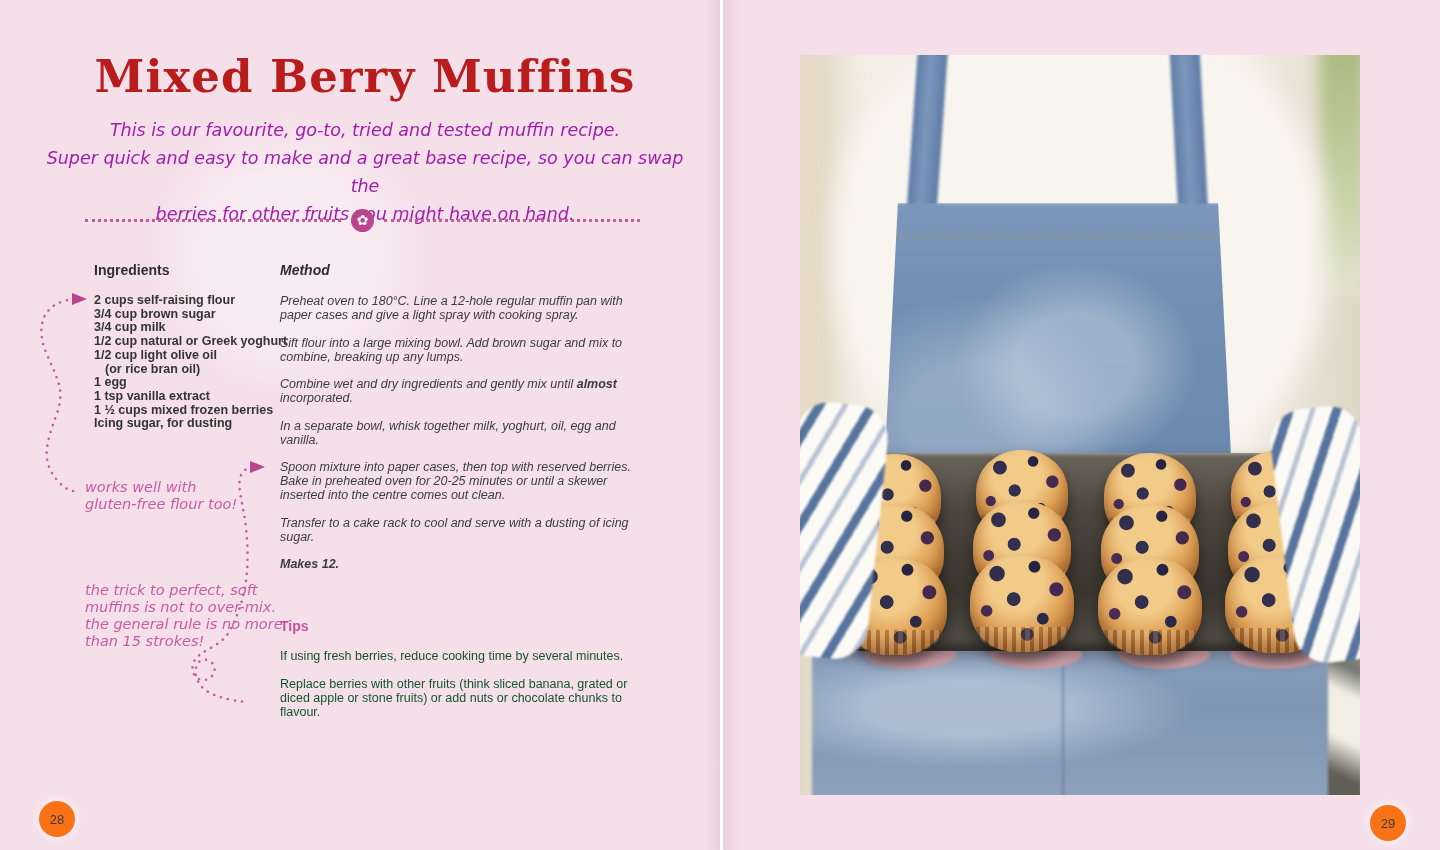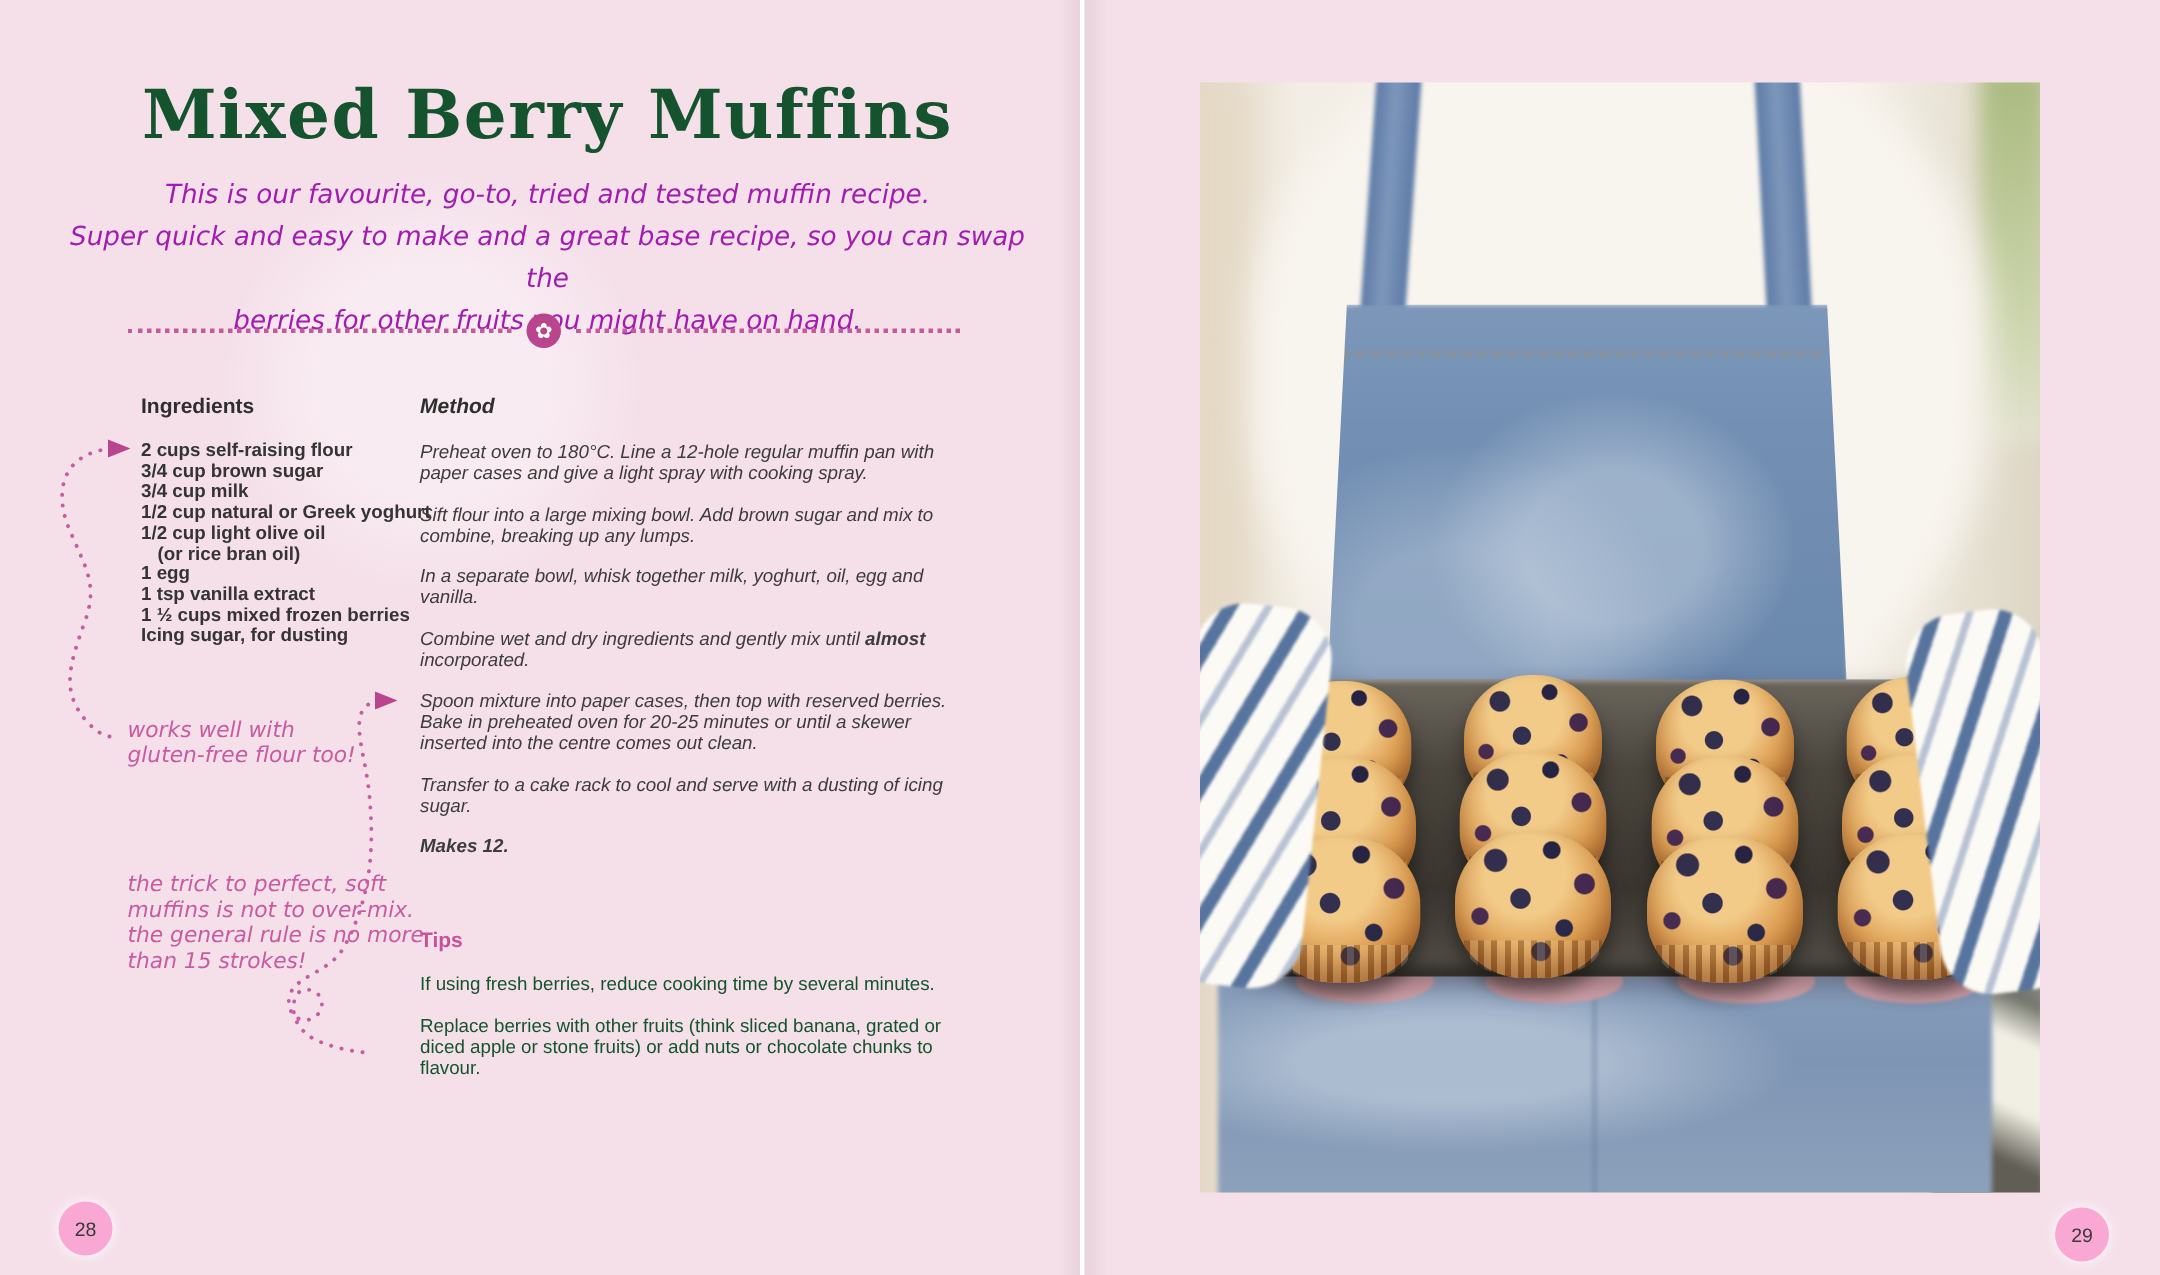--- a/index.html
+++ b/index.html
@@ -12,21 +12,21 @@
       #f5e0e9;
     position:relative; color:#3d3c3c;
   }
   .gutter-shadow{ position:absolute; left:705px; top:0; width:34px; height:850px;
     background:linear-gradient(90deg, transparent, rgba(120,80,100,.10) 45%, rgba(120,80,100,.10) 55%, transparent); }
   .gutter-line{ position:absolute; left:720px; top:0; width:3px; height:850px; background:#ffffff; }
 
   
   .left-page{ position:absolute; left:0; top:0; width:722px; height:850px; }
   .title{ position:absolute; left:55px; top:50px; width:620px; text-align:center;
-    font-family:"DejaVu Serif", serif; font-weight:bold; font-size:45px; letter-spacing:1px; color:#14532d; }
+    font-family:"DejaVu Serif", serif; font-weight:bold; font-size:45px; letter-spacing:1px; color:#b91c1c; }
   .intro{ position:absolute; left:40px; top:116px; width:650px; text-align:center;
     font-family:"DejaVu Sans", sans-serif; font-style:italic; font-size:17.5px; line-height:28px; color:#a21caf; }
   .divider{ position:absolute; left:85px; top:209px; width:555px; height:22px; display:flex; align-items:center; }
   .divider .dots{ flex:1; border-top:3px dotted #c25a9b; height:0; }
   .divider .flower-badge{ width:23px; height:23px; border-radius:50%; background:#b8458d; color:#fff;
     display:flex; align-items:center; justify-content:center; font-size:14px; margin:0 10px; line-height:1; }
 
   .col-head{ font-size:14px; font-weight:bold; color:#2f2e2e; margin-bottom:16px; }
   .ingredients{ position:absolute; left:94px; top:262px; width:195px; }
   .ing-item{ font-size:12.5px; font-weight:600; line-height:13.7px; color:#353434; }
@@ -42,21 +42,21 @@
   .tips p{ font-size:12.5px; line-height:14px; margin-bottom:13.5px; color:#14532d; }
 
   .hand-note{ position:absolute; font-family:"DejaVu Sans", sans-serif; font-style:italic;
     font-size:14.5px; line-height:17px; color:#c75ba1; }
   #note1{ left:85px; top:479px; }
   #note2{ left:85px; top:582px; }
 
   .curves{ position:absolute; left:0; top:0; width:722px; height:850px; pointer-events:none; }
 
   
-  .page-badge{ position:absolute; width:36px; height:36px; border-radius:50%; background:#f9a8d4;
+  .page-badge{ position:absolute; width:36px; height:36px; border-radius:50%; background:#f97316;
     box-shadow:0 0 8px rgba(255,255,255,.9); display:flex; align-items:center; justify-content:center;
     font-size:13px; color:#3a3a3a; }
   #badge-left{ left:39px; top:801px; }
   #badge-right{ left:1370px; top:805px; }
 
   
   .photo{ position:absolute; left:800px; top:55px; width:560px; height:740px; overflow:hidden;
     background:linear-gradient(90deg,#e3d7c6 0, #f3eee5 12%, #f5f1e9 78%, #ddd6c4 100%); }
   .photo .green-band{ position:absolute; left:520px; top:-10px; width:45px; height:250px;
     background:linear-gradient(#a9b97e, #cdd6ae 70%, #e4e3d2); filter:blur(7px); }
@@ -146,22 +146,22 @@
     <div class="ing-item">1 egg</div>
     <div class="ing-item">1 tsp vanilla extract</div>
     <div class="ing-item">1 ½ cups mixed frozen berries</div>
     <div class="ing-item">Icing sugar, for dusting</div>
   </div>
 
   <div class="method">
     <div class="col-head">Method</div>
     <p>Preheat oven to 180°C. Line a 12-hole regular muffin pan with paper cases and give a light spray with cooking spray.</p>
     <p>Sift flour into a large mixing bowl. Add brown sugar and mix to combine, breaking up any lumps.</p>
+    <p><span>Combine wet and dry ingredients and gently mix until </span><span class="bold">almost</span><span> incorporated.</span></p>
     <p>In a separate bowl, whisk together milk, yoghurt, oil, egg and vanilla.</p>
-    <p><span>Combine wet and dry ingredients and gently mix until </span><span class="bold">almost</span><span> incorporated.</span></p>
     <p>Spoon mixture into paper cases, then top with reserved berries. Bake in preheated oven for 20-25 minutes or until a skewer inserted into the centre comes out clean.</p>
     <p>Transfer to a cake rack to cool and serve with a dusting of icing sugar.</p>
     <p class="makes">Makes 12.</p>
   </div>
 
   <div class="tips">
     <div class="tips-head">Tips</div>
     <p>If using fresh berries, reduce cooking time by several minutes.</p>
     <p>Replace berries with other fruits (think sliced banana, grated or diced apple or stone fruits) or add nuts or chocolate chunks to flavour.</p>
   </div>

